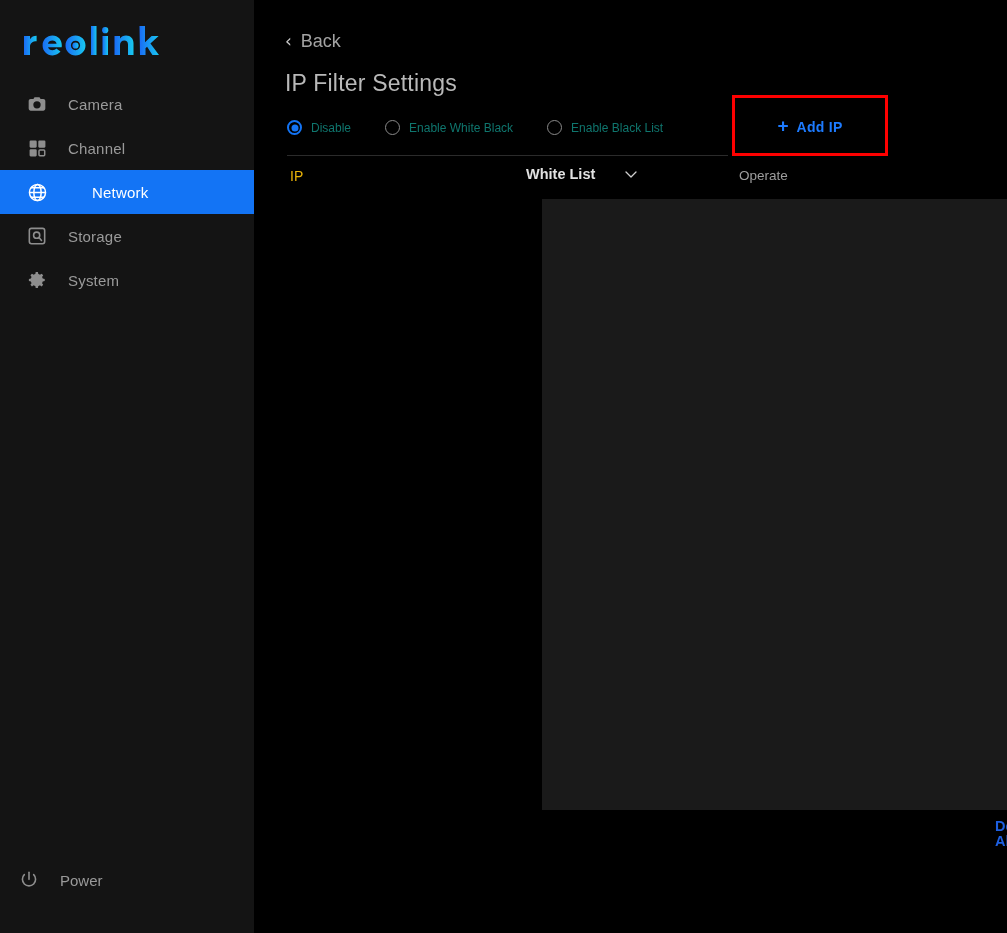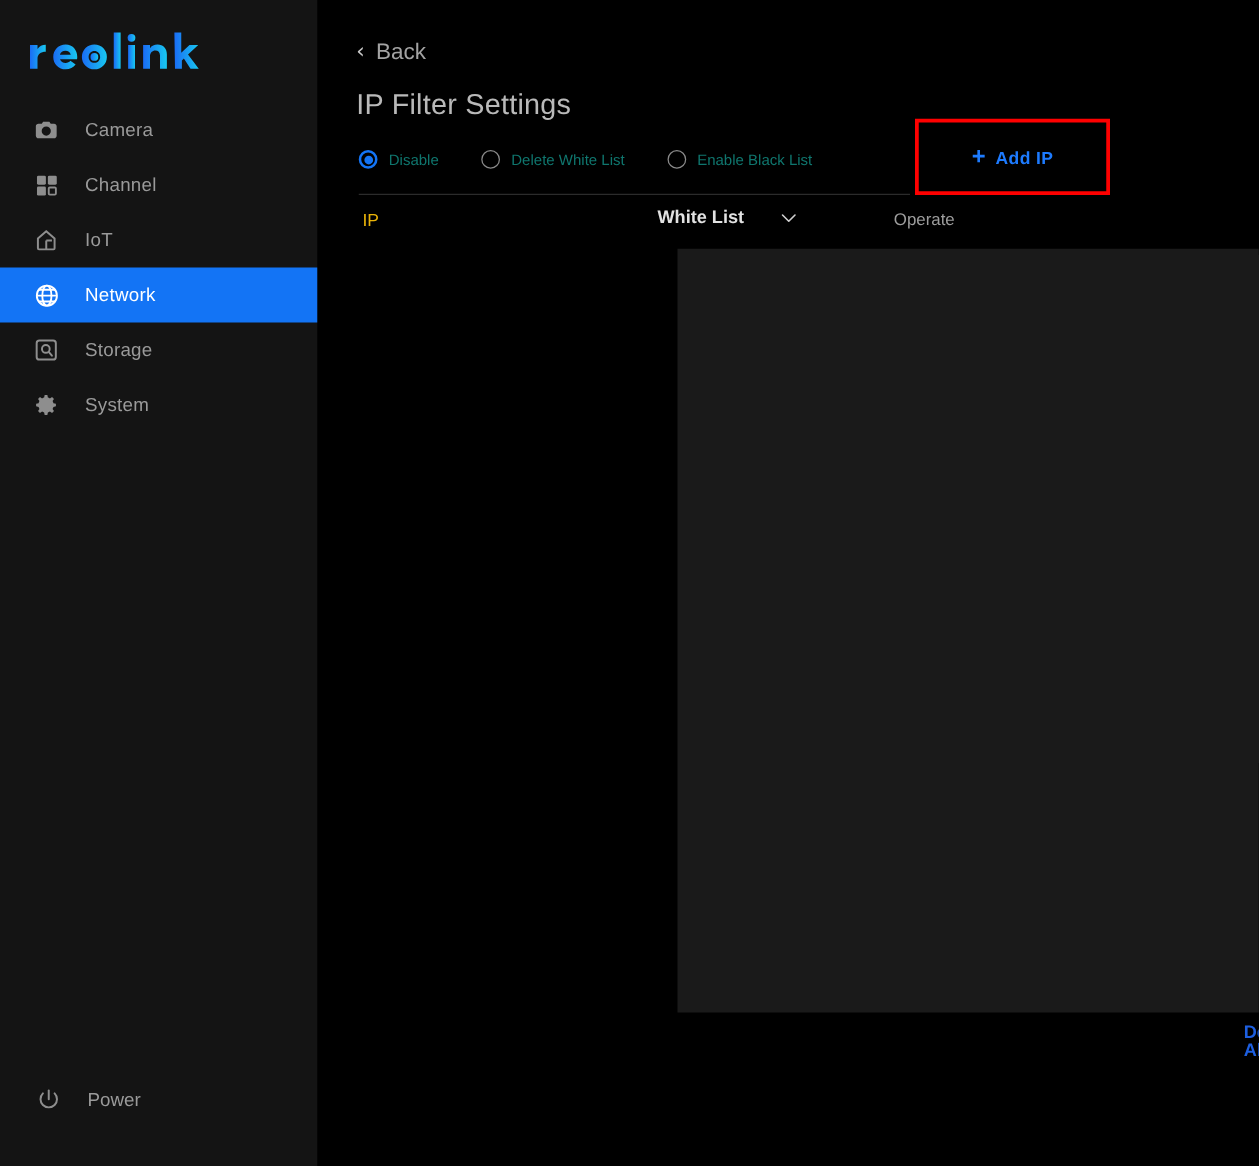--- a/index.html
+++ b/index.html
@@ -64,33 +64,34 @@
   }
   .nav-item .nav-label {
     margin-left: 20px;
     font-size: 15px;
     color: #9a9a9a;
     letter-spacing: 0.2px;
     line-height: 1;
   }
   .nav-item.active {
     background: #1374f5;
+    gap: 24px;
   }
   .nav-item.active .nav-icon { color: #ffffff; }
   .nav-item.active .nav-label { color: #ffffff; }
 
   #power-item {
     position: absolute;
     left: 0;
     bottom: 33px;
     width: 254px;
     display: flex;
     align-items: center;
     height: 40px;
-    padding-left: 28px;
+    padding-left: 18px;
     cursor: pointer;
     user-select: none;
   }
   #power-item .nav-icon { width: 22px; height: 22px; display:flex; align-items:center; justify-content:center; color:#8e8e8e; flex:none;}
   #power-item .nav-label { margin-left: 20px; font-size: 15px; color: #9a9a9a; line-height:1; }
 
   
   #main {
     position: absolute;
     left: 254px; top: 0;
@@ -248,21 +249,21 @@
     font-weight: bold;
     line-height: 1;
   }
   #th-select .chevdown {
     margin-left: 30px;
     width: 12px; height: 7px;
     display: block;
   }
   #th-operate {
     position: absolute;
-    left: 428px; top: 4px;
+    left: 452px; top: 4px;
     font-size: 13.5px;
     color: #9d9d9d;
     line-height: 1;
   }
 
   #table-body {
     position: absolute;
     left: 288px;
     top: 199px;
     width: 538px;
@@ -334,30 +335,20 @@
           <svg width="19" height="19" viewBox="0 0 24 24" fill="currentColor">
             <rect x="2" y="2" width="9" height="9" rx="1.4"></rect>
             <rect x="13" y="2" width="9" height="9" rx="1.4"></rect>
             <rect x="2" y="13" width="9" height="9" rx="1.4"></rect>
             <rect x="13.9" y="13.9" width="7.2" height="7.2" rx="1.1" fill="none" stroke="currentColor" stroke-width="1.9"></rect>
           </svg>
         </span>
         <span class="nav-label">Channel</span>
       </div>
 
-      <div class="nav-item">
-        <span class="nav-icon">
-          <svg width="20" height="20" viewBox="0 0 24 24" fill="none" stroke="currentColor" stroke-width="1.9">
-            <path d="M4 10.5L12 3.5l8 7V20a1 1 0 01-1 1H5a1 1 0 01-1-1z" stroke-linejoin="round"></path>
-            <path d="M12 12.5V21"></path>
-            <path d="M12 12.5h5.5"></path>
-          </svg>
-        </span>
-        <span class="nav-label">IoT</span>
-      </div>
 
 
       <div class="nav-item active">
         <span class="nav-icon">
           <svg width="21" height="21" viewBox="0 0 24 24" fill="none" stroke="currentColor" stroke-width="1.7">
             <circle cx="12" cy="12" r="9.2"></circle>
             <ellipse cx="12" cy="12" rx="4.2" ry="9.2"></ellipse>
             <path d="M2.8 12h18.4M4.2 6.6h15.6M4.2 17.4h15.6"></path>
           </svg>
         </span>
@@ -407,21 +398,21 @@
 
     <div id="page-title">IP Filter Settings</div>
 
     <div id="mode-row">
       <div class="radio-opt selected">
         <span class="radio-mark"></span>
         <span class="radio-label">Disable</span>
       </div>
       <div class="radio-opt">
         <span class="radio-mark"></span>
-        <span class="radio-label">Delete White List</span>
+        <span class="radio-label">Enable White Black</span>
       </div>
       <div class="radio-opt">
         <span class="radio-mark"></span>
         <span class="radio-label">Enable Black List</span>
       </div>
     </div>
 
     <div id="add-ip-wrap">
       <div id="add-ip-btn">
         <span class="plus">+</span>

